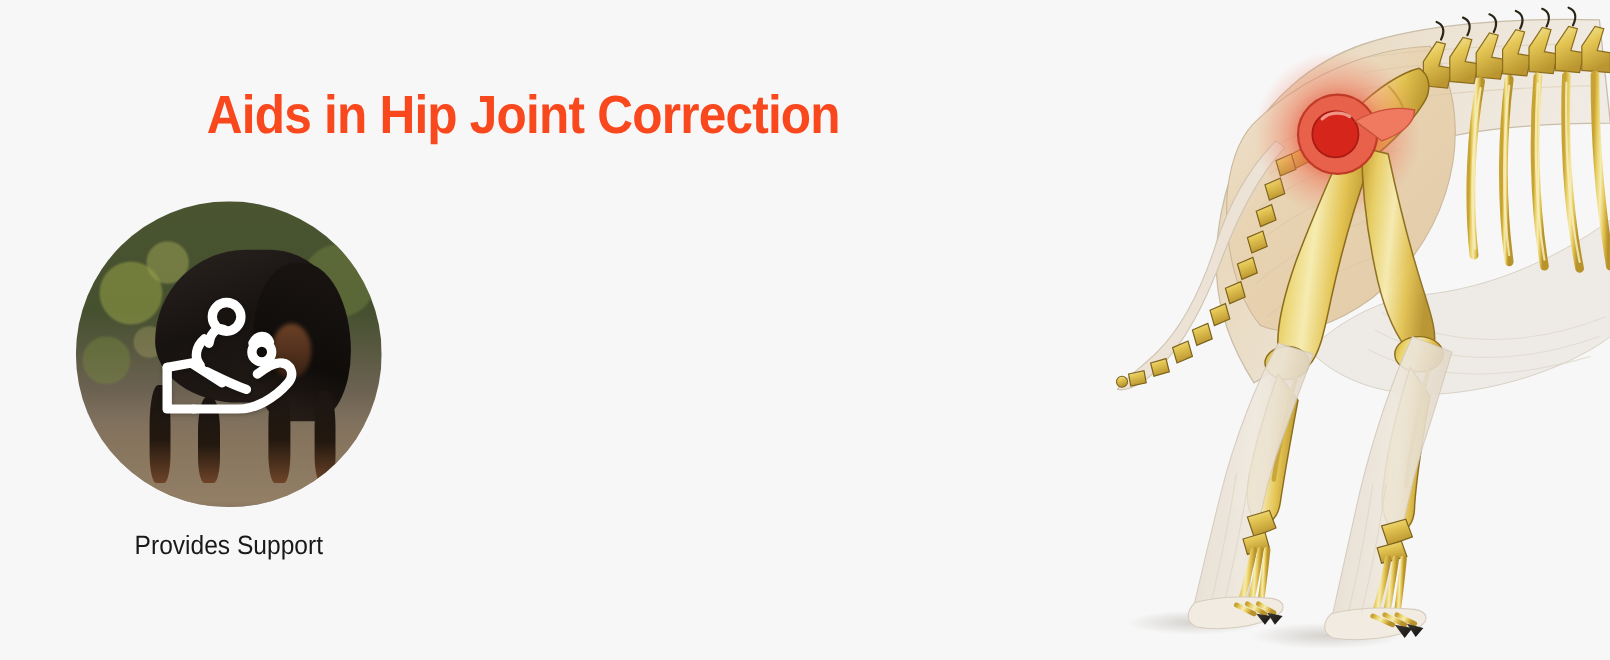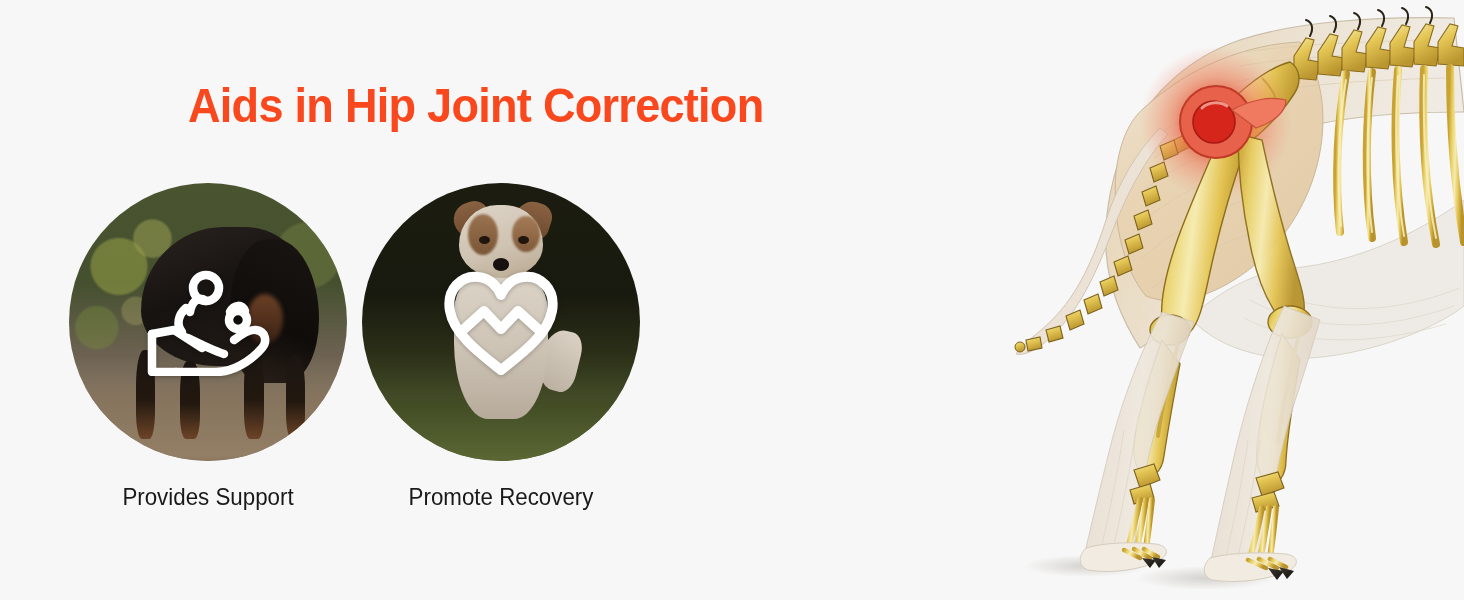--- a/index.html
+++ b/index.html
@@ -193,50 +193,20 @@
             <path d="M10 66 L32 62 L60 80"></path>
 
             <path d="M34 104 L74 104 C90 104 108 94 120 80 C126 73 123 63 114 62 C108 61 100 66 92 72"></path>
             <path d="M46 70 C58 76 70 82 82 86"></path>
           </svg>
         </div>
       </div>
       <div class="feature-label">Provides Support</div>
     </div>
 
-    <div class="feature f1">
-      <div class="circle">
-        <div class="photo photo-jack">
-          <div class="jack-grass"></div>
-          <div class="jack-tail"></div>
-          <div class="jack-body"></div>
-          <div class="jack-ear e1"></div>
-          <div class="jack-ear e2"></div>
-          <div class="jack-head"></div>
-          <div class="jack-patch"></div>
-          <div class="jack-patch2"></div>
-          <div class="jack-eye y1"></div>
-          <div class="jack-eye y2"></div>
-          <div class="jack-nose"></div>
-        </div>
-        <div class="icon-overlay">
-          <svg width="118" height="110" viewBox="0 0 118 110" fill="none" stroke="#ffffff" stroke-width="10" stroke-linecap="round" stroke-linejoin="round">
-            <path d="M59 103
-                     C 40 88 12 68 8 44
-                     C 4 22 20 8 36 10
-                     C 48 11 56 20 59 28
-                     C 62 20 70 11 82 10
-                     C 98 8 114 22 110 44
-                     C 106 68 78 88 59 103 Z"></path>
-            <path d="M22 62 L42 44 L59 62 L76 44 L96 62"></path>
-          </svg>
-        </div>
-      </div>
-      <div class="feature-label">Promote Recovery</div>
-    </div>
 
 
   </div>
 
   <div class="illustration">
     <svg viewBox="0 0 470 600" xmlns="http://www.w3.org/2000/svg">
       <defs>
         <linearGradient id="furBody" x1="0" y1="0" x2="1" y2="0.4">
           <stop offset="0%" stop-color="#e7d6bb"></stop>
           <stop offset="24%" stop-color="#e9d9bd"></stop>

